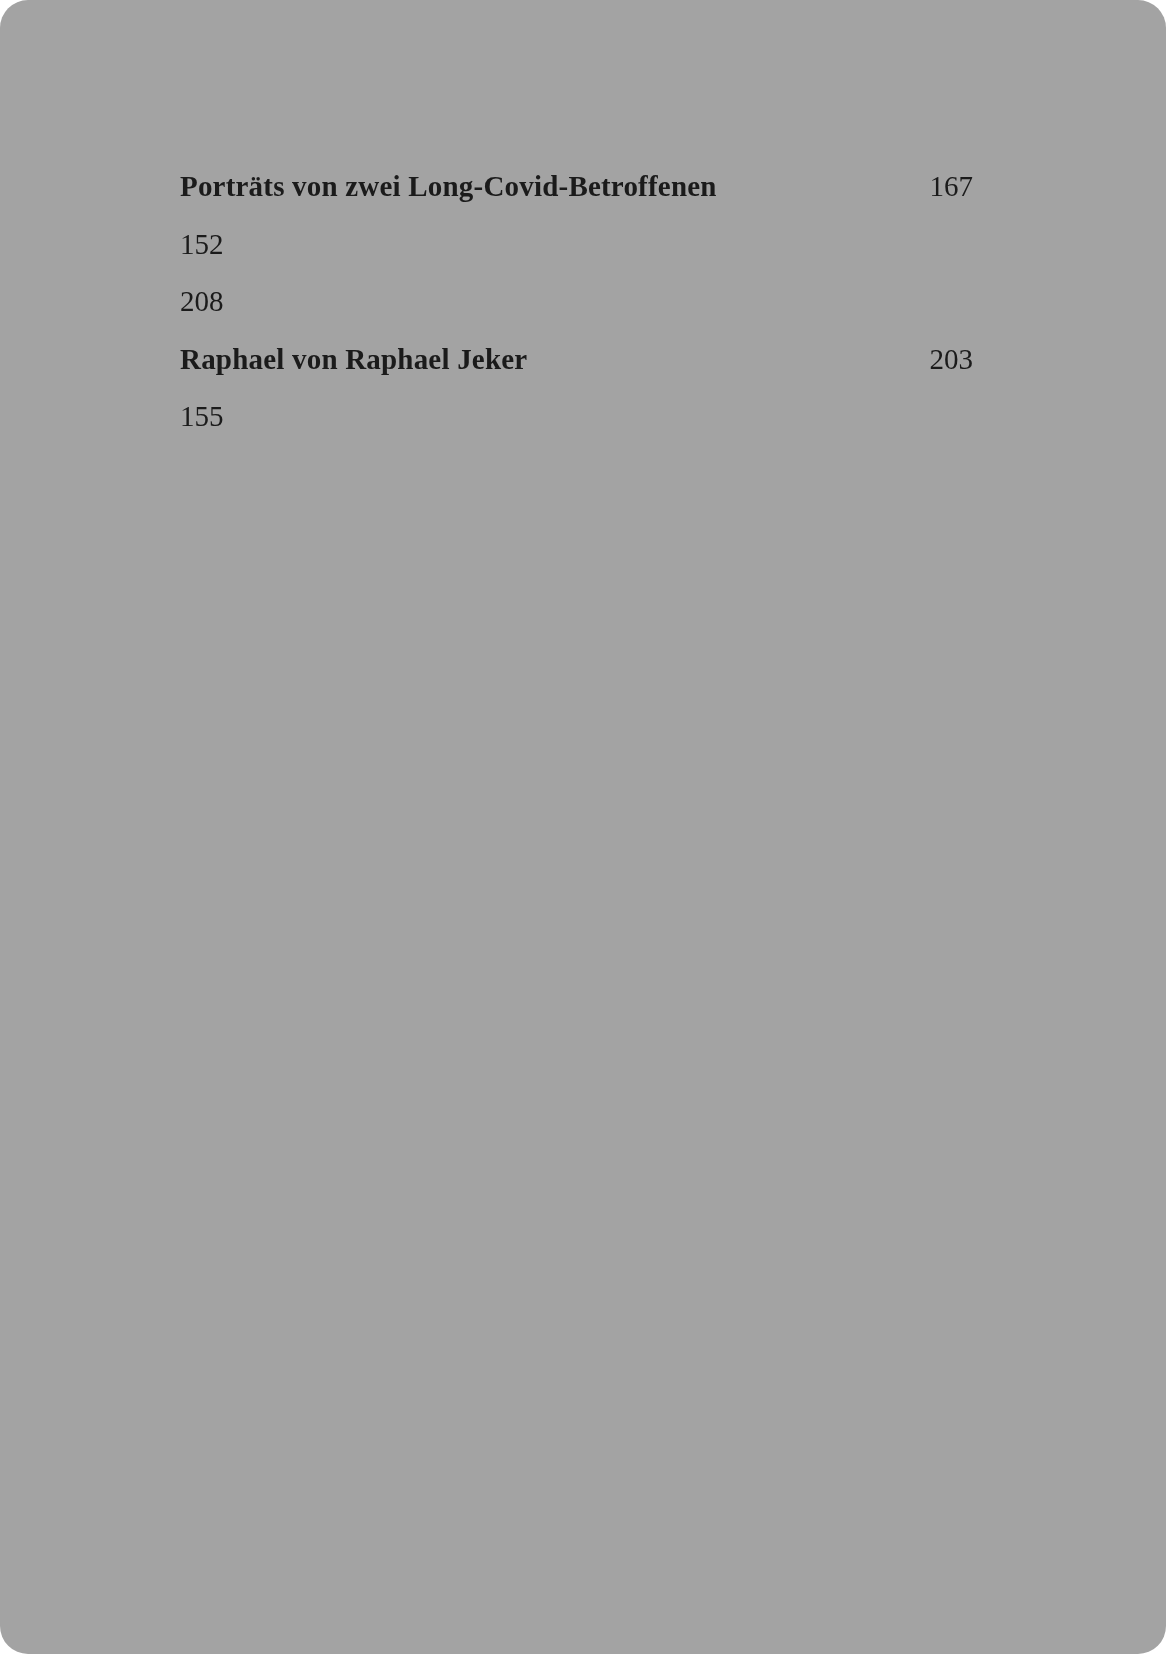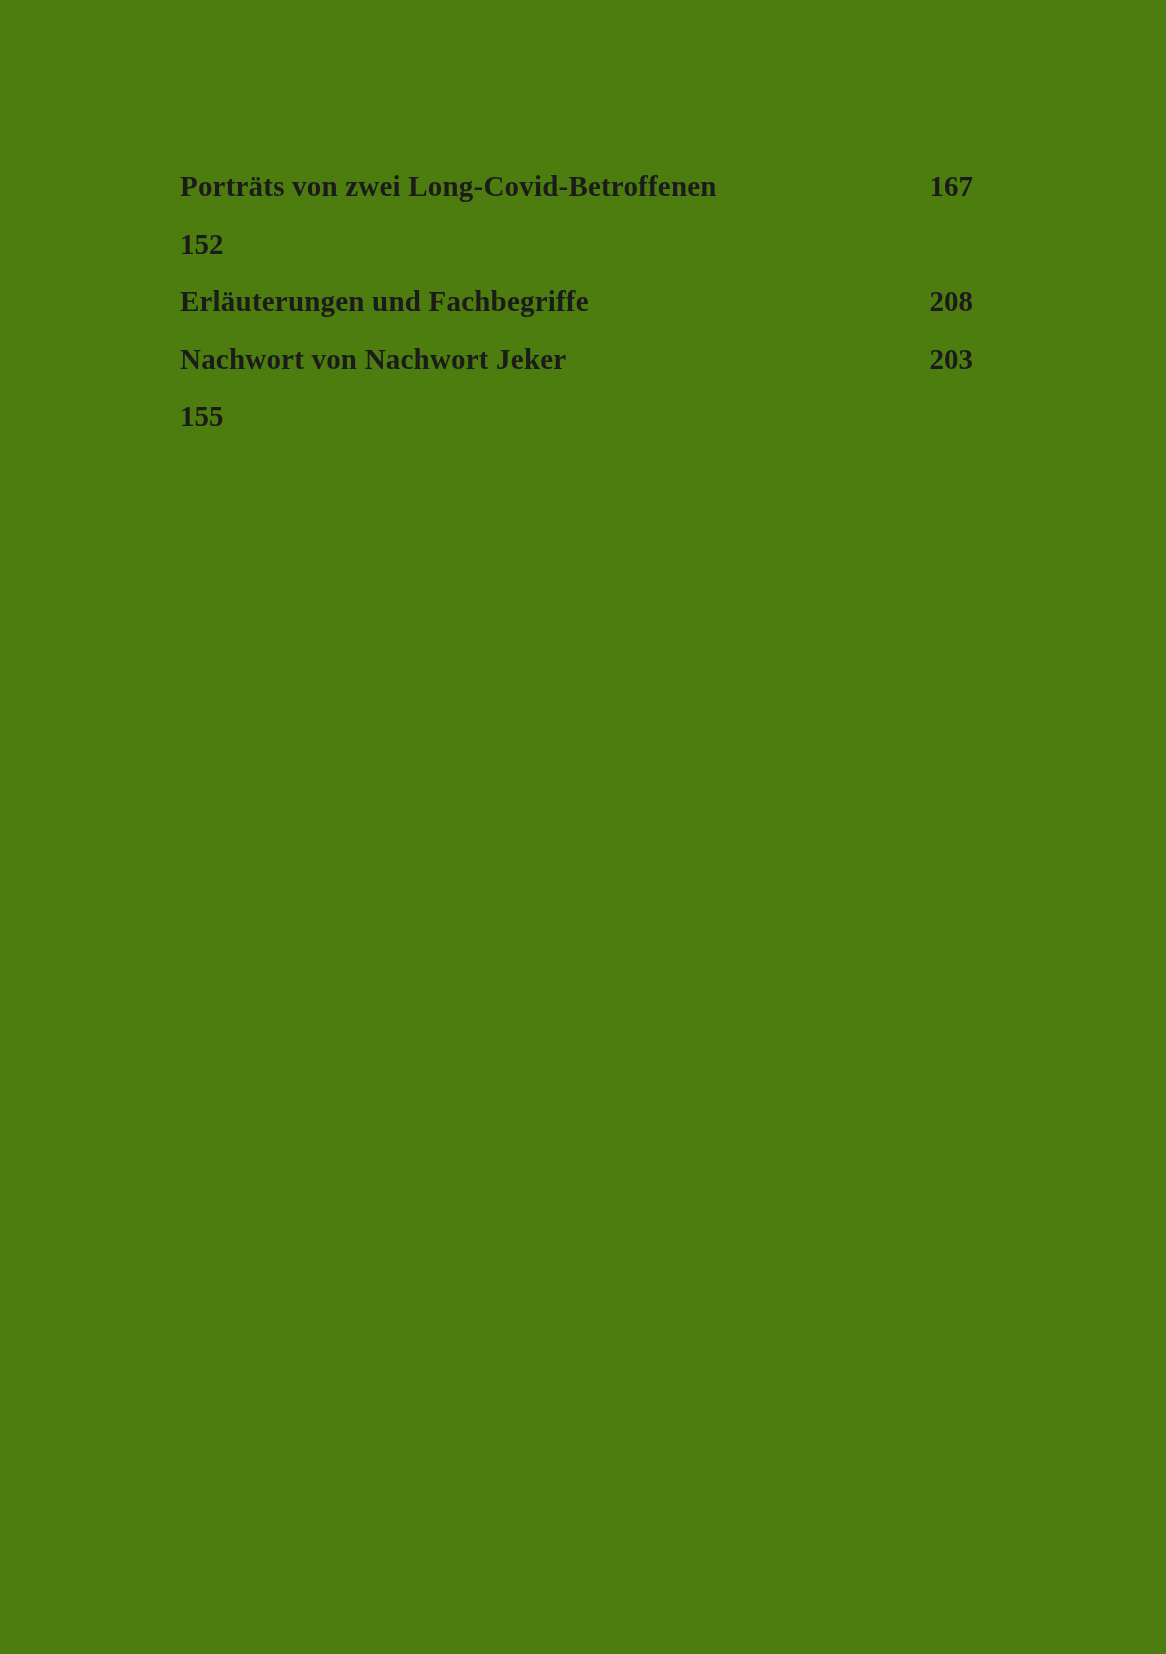--- a/index.html
+++ b/index.html
@@ -11,21 +11,22 @@
     height: 1654px;
     background: #ffffff;
     position: relative;
     font-family: "Liberation Serif", serif;
     color: #1b1b1b;
     overflow: hidden;
   }
   .page {
     position: absolute;
     inset: 0;
-    background: #4d7c0f;
+    background: #a3a3a3;
+    border-radius: 28px;
   }
   .toc {
     position: absolute;
     left: 180px;
     top: 158px;
     width: 793px;
   }
   .toc-row {
     display: flex;
     justify-content: space-between;
@@ -35,46 +36,45 @@
   }
   .toc-title {
     font-size: 29px;
     letter-spacing: 0.2px;
   }
   .toc-title.bold {
     font-weight: bold;
   }
   .toc-page {
     font-size: 29px;
-    font-weight: bold;
+    font-weight: normal;
     text-align: right;
   }
 </style>
 </head>
 <body>
 
 <div class="page">
   <div class="toc">
 
     <div class="toc-row">
       <span class="toc-title bold">Porträts von zwei Long-Covid-Betroffenen</span>
       <span class="toc-page">167</span>
     </div>
 
     <div class="toc-row">
       <span class="toc-page">152</span>
     </div>
 
     <div class="toc-row">
-      <span class="toc-title bold">Erläuterungen und Fachbegriffe</span>
       <span class="toc-page">208</span>
     </div>
 
     <div class="toc-row">
-      <span class="toc-title bold">Nachwort von Nachwort Jeker</span>
+      <span class="toc-title bold">Raphael von Raphael Jeker</span>
       <span class="toc-page">203</span>
     </div>
 
     <div class="toc-row">
       <span class="toc-page">155</span>
     </div>
 
   </div>
 </div>
 

